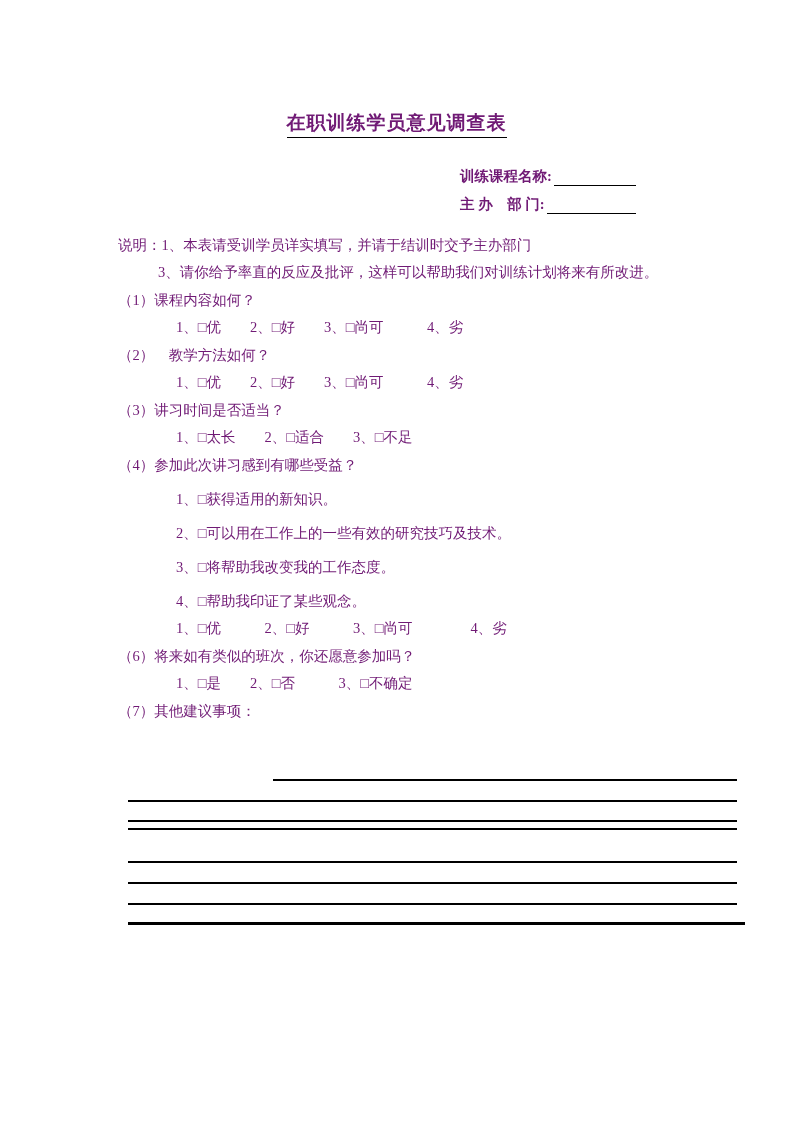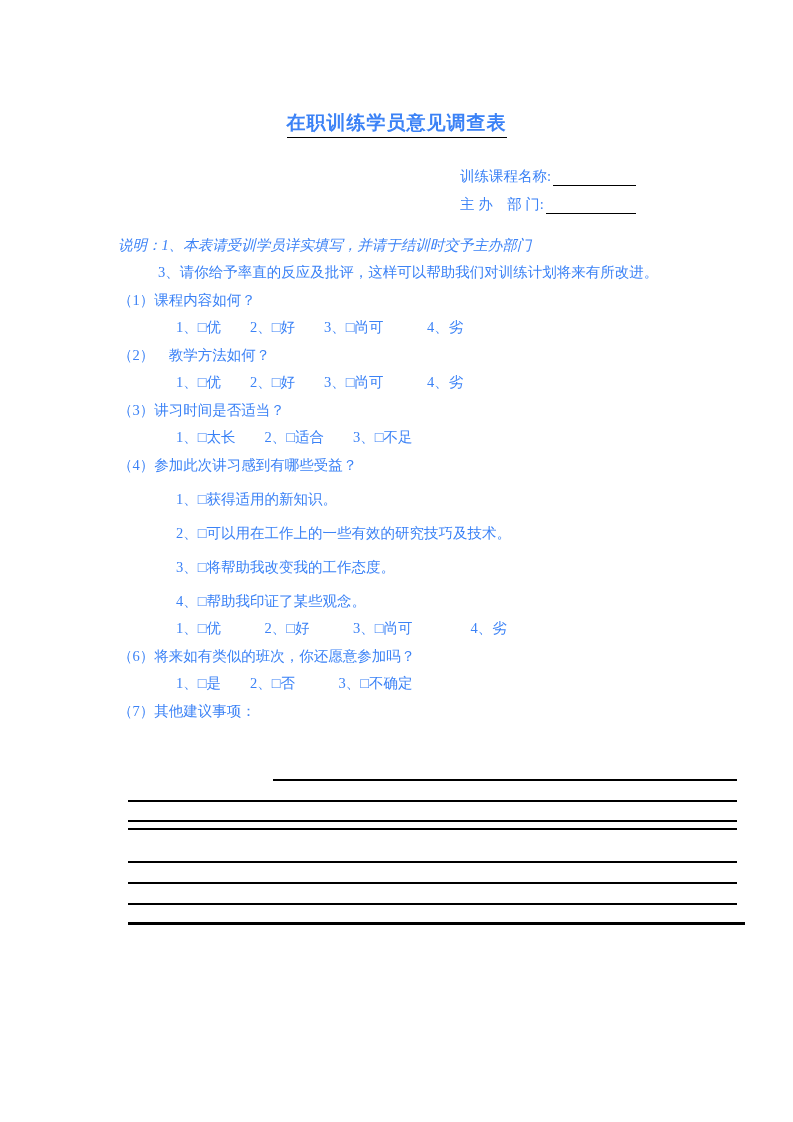--- a/index.html
+++ b/index.html
@@ -6,21 +6,21 @@
     margin: 0;
     padding: 0;
     background: #ffffff;
   }
   .page {
     position: relative;
     width: 793px;
     height: 1122px;
     background: #ffffff;
     font-family: "Liberation Serif", "DejaVu Serif", serif;
-    color: #3b82f6;
+    color: #701a75;
     overflow: hidden;
   }
 
   
   .title-row {
     position: absolute;
     top: 112px;
     left: 0;
     width: 793px;
     text-align: center;
@@ -34,20 +34,21 @@
     padding-bottom: 2px;
     line-height: 1.2;
   }
 
   
   .header-fields {
     position: absolute;
     top: 158px;
     left: 0;
     width: 636px;
+    font-weight: bold;
   }
   .field-row {
     display: flex;
     justify-content: flex-start;
     align-items: flex-end;
     height: 28px;
     padding-left: 460px;
   }
   .field-label {
     font-size: 14.5px;
@@ -65,21 +66,20 @@
   .body {
     position: absolute;
     top: 232px;
     left: 118px;
     width: 640px;
     font-size: 14.5px;
     line-height: 27px;
   }
   .note-first {
     white-space: pre;
-    font-style: italic;
   }
   .note-rest {
     padding-left: 40px;
     white-space: pre;
   }
   .question {
     white-space: pre;
     margin-top: 1px;
   }
   .options {

